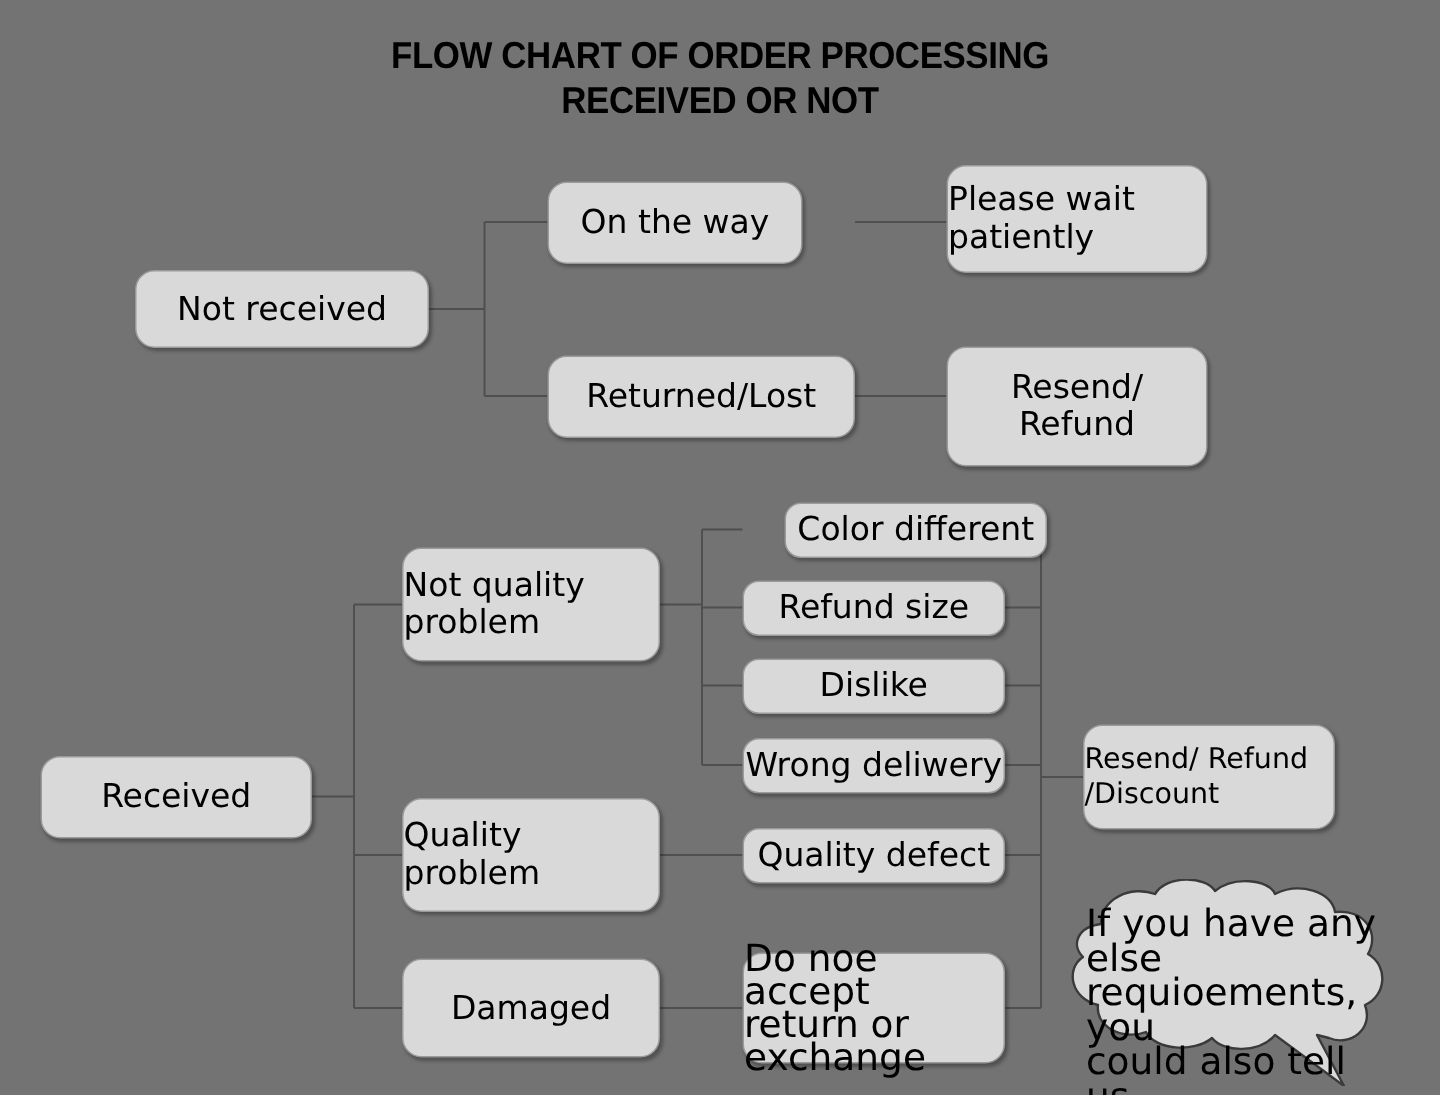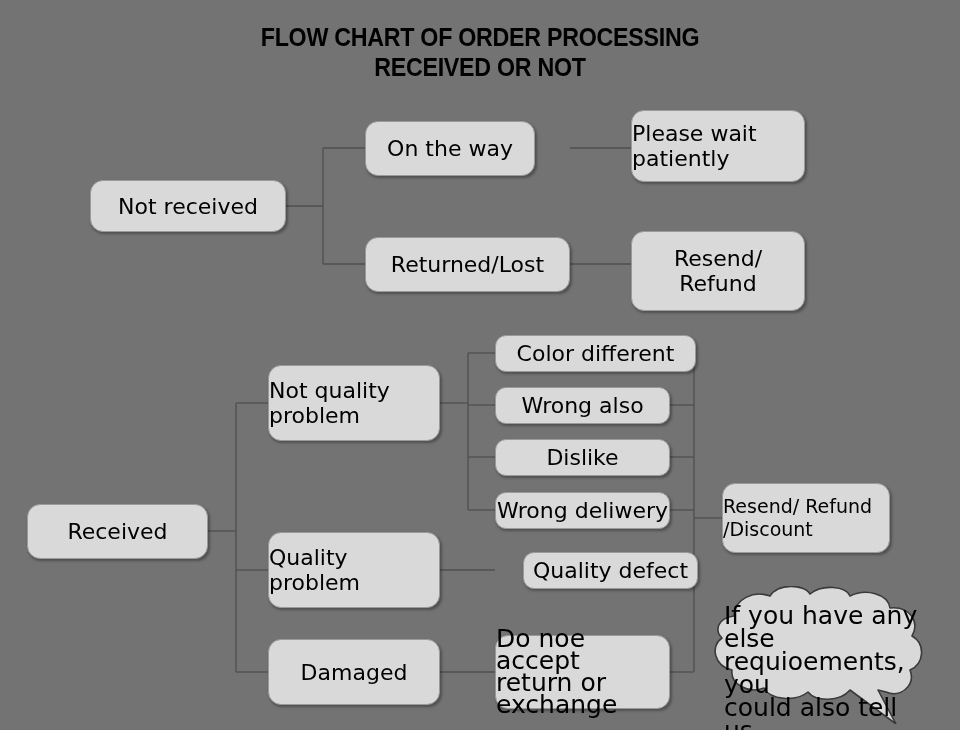--- a/index.html
+++ b/index.html
@@ -166,37 +166,37 @@
 
   <div class="node left" style="left:268px; top:532px; width:172px; height:76px;">
     <span class="txt">Quality
 problem</span>
   </div>
 
   <div class="node center" style="left:268px; top:639px; width:172px; height:66px;">
     <span class="txt">Damaged</span>
   </div>
 
-  <div class="node center" style="left:495px; top:335px; width:201px; height:37px; border-radius:11px;">
+  <div class="node center" style="left:523px; top:335px; width:175px; height:37px; border-radius:11px;">
     <span class="txt">Color different</span>
   </div>
 
   <div class="node center" style="left:495px; top:387px; width:175px; height:37px; border-radius:11px;">
-    <span class="txt">Wrong also</span>
+    <span class="txt">Refund size</span>
   </div>
 
   <div class="node center" style="left:495px; top:439px; width:175px; height:37px; border-radius:11px;">
     <span class="txt">Dislike</span>
   </div>
 
   <div class="node center" style="left:495px; top:492px; width:175px; height:37px; border-radius:11px;">
     <span class="txt">Wrong deliwery</span>
   </div>
 
-  <div class="node center" style="left:495px; top:552px; width:175px; height:37px; border-radius:11px;margin-left:28px;">
+  <div class="node center" style="left:495px; top:552px; width:175px; height:37px; border-radius:11px;">
     <span class="txt">Quality defect</span>
   </div>
 
   <div class="node left" style="left:495px; top:635px; width:175px; height:74px; font-size:25px; line-height:22px;">
     <span class="txt">Do noe accept
 return or
 exchange</span>
   </div>
 
   <div class="node left" style="left:722px; top:483px; width:168px; height:70px; font-size:19px; line-height:23px;">

